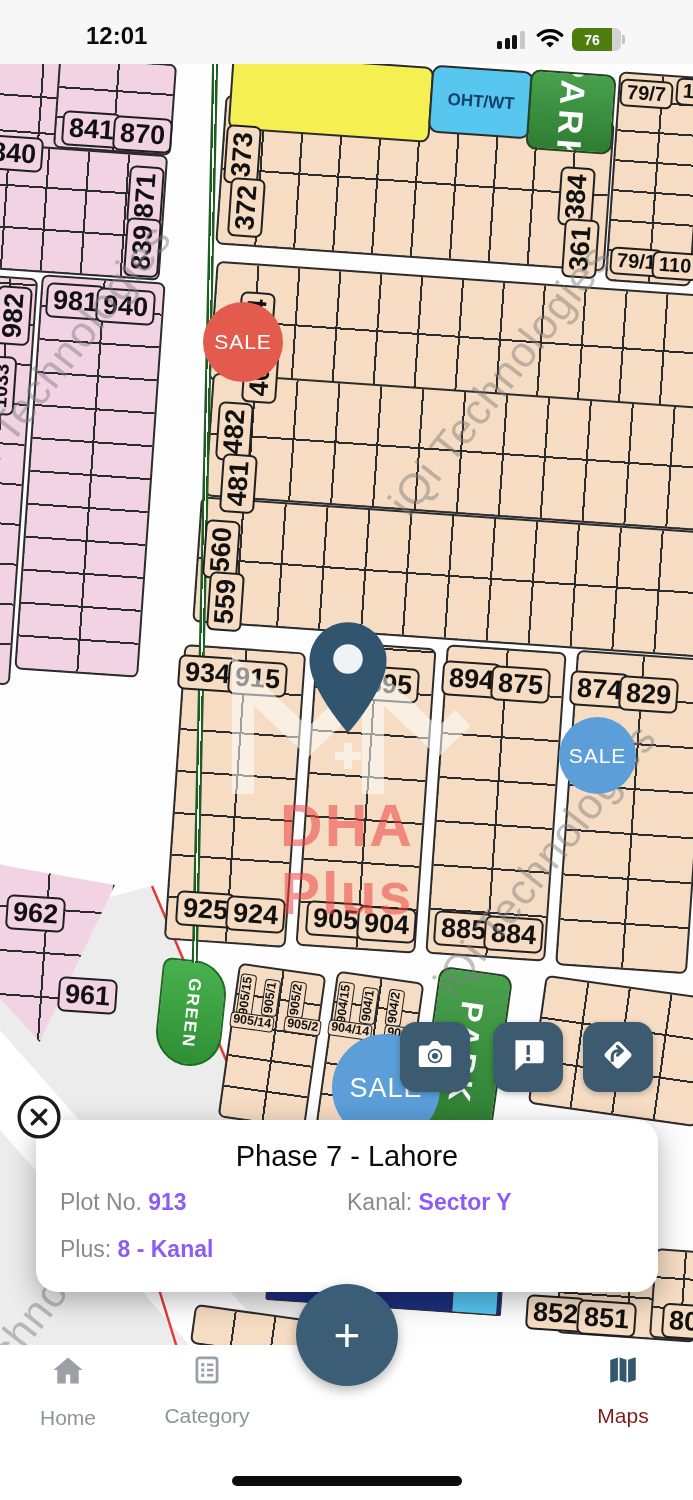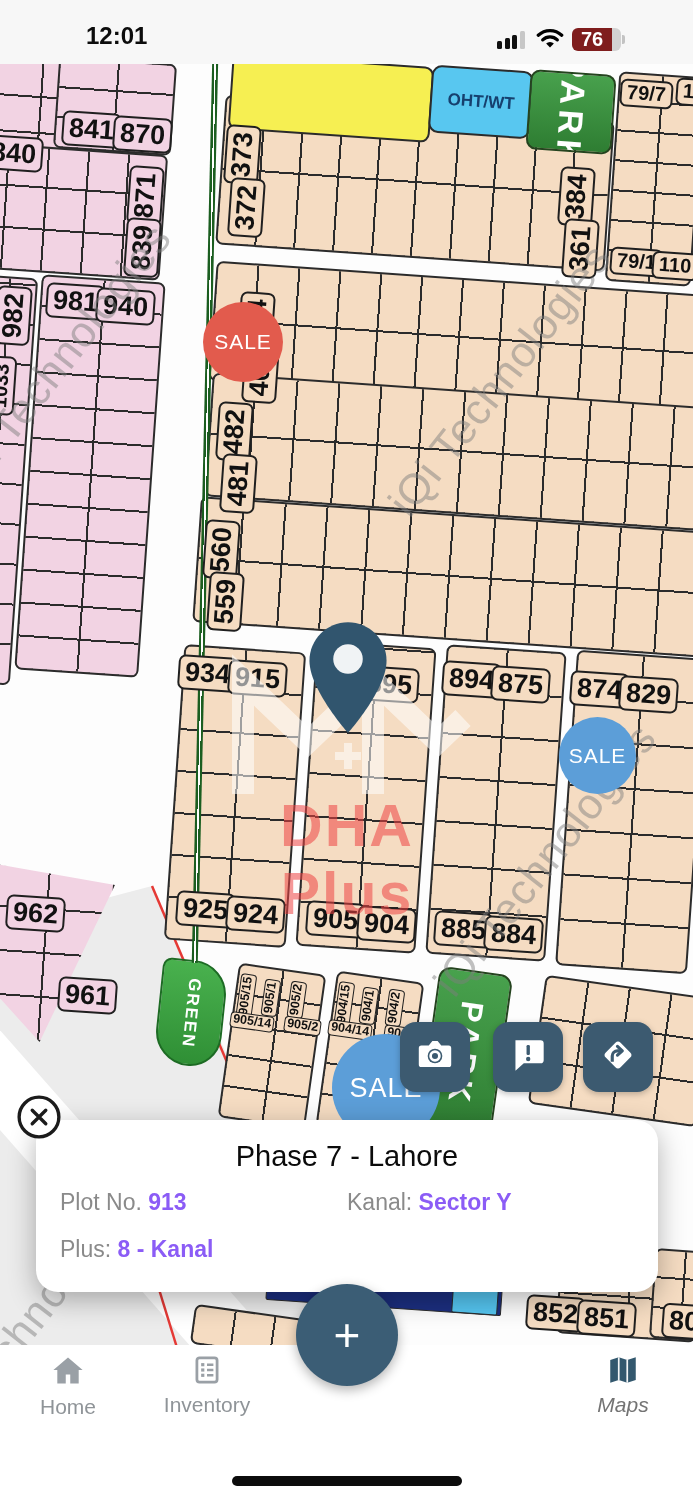--- a/index.html
+++ b/index.html
@@ -56,30 +56,30 @@
     background:#3b5d75;color:#fdfefe;display:flex;align-items:center;justify-content:center;
     font-size:46px;font-weight:300;z-index:12;box-shadow:0 4px 12px rgba(0,0,0,.30);}
 
   
   #statusbar{position:absolute;left:0;top:0;width:693px;height:64px;background:#f7f7f7;z-index:20;}
   #statusbar .time{position:absolute;left:86px;top:22px;font-size:24px;font-weight:bold;color:#0c0c0c;}
   .sigbars{position:absolute;left:497px;top:31px;width:32px;height:18px;display:flex;align-items:flex-end;gap:2.5px;}
   .sigbars i{display:block;width:5px;border-radius:1.5px;background:#111;}
   #wifi{position:absolute;left:536px;top:28px;}
   .battery{position:absolute;left:572px;top:28px;display:flex;align-items:center;}
-  .battery .fill{width:40px;height:23px;background:#7f1d1d;border-radius:6px 0 0 6px;color:#fff;
-    font-size:20px;font-weight:bold;display:flex;align-items:center;justify-content:center;}
+  .battery .fill{width:40px;height:23px;background:#4d7c0f;border-radius:6px 0 0 6px;color:#fff;
+    font-size:14px;font-weight:bold;display:flex;align-items:center;justify-content:center;}
   .battery .rest{width:9px;height:23px;background:#d2d2d2;border-radius:0 6px 6px 0;}
   .battery .cap{width:3px;height:9px;background:#c3c3c3;border-radius:0 2px 2px 0;margin-left:1px;}
 
   
   #tabbar{position:absolute;left:0;top:1345px;width:693px;height:155px;background:#fff;z-index:11;}
   .tab{position:absolute;top:8px;width:130px;text-align:center;}
-  .tab .lab{font-size:21px;color:#8f9498;margin-top:2px;}
-  .tab.active .lab{color:#737373;font-weight:500;font-style:italic;}
+  .tab .lab{font-size:21px;color:#8f9498;margin-top:13px;}
+  .tab.active .lab{color:#7f1d1d;font-weight:500;}
   #home-indicator{position:absolute;left:232px;top:1476px;width:230px;height:10px;border-radius:5px;
     background:#0c0c0c;z-index:12;}
 </style>
 </head>
 <body>
 
 <div id="app">
 
   <div id="map">
 
@@ -309,21 +309,21 @@
     <div class="tab" style="left:142px;">
       <span>
         <svg viewBox="0 0 32 32" width="34" height="34">
           <rect x="6.5" y="4.5" width="19" height="23" rx="2.5" fill="none" stroke="#9aa0a6" stroke-width="2.6"></rect>
           <rect x="10.5" y="9.5" width="3" height="3" fill="#9aa0a6"></rect>
             <rect x="10.5" y="14.5" width="3" height="3" fill="#9aa0a6"></rect>
             <rect x="10.5" y="19.5" width="3" height="3" fill="#9aa0a6"></rect>
           <path d="M16 11h6M16 16h6M16 21h6" stroke="#9aa0a6" stroke-width="2.4"></path>
         </svg>
       </span>
-      <div class="lab">Inventory</div>
+      <div class="lab">Category</div>
     </div>
     <div class="tab active" style="left:558px;">
       <span>
         <svg viewBox="0 0 32 32" width="34" height="34">
           <path d="M4 6.5 12 4l8 2.5L28 4v21.5L20 28l-8-2.5L4 28z" fill="#33586e"></path>
           <path d="M12 4v21.5M20 6.5V28" stroke="#fff" stroke-width="1.6" opacity="0.95"></path>
         </svg>
       </span>
       <div class="lab">Maps</div>
     </div>

